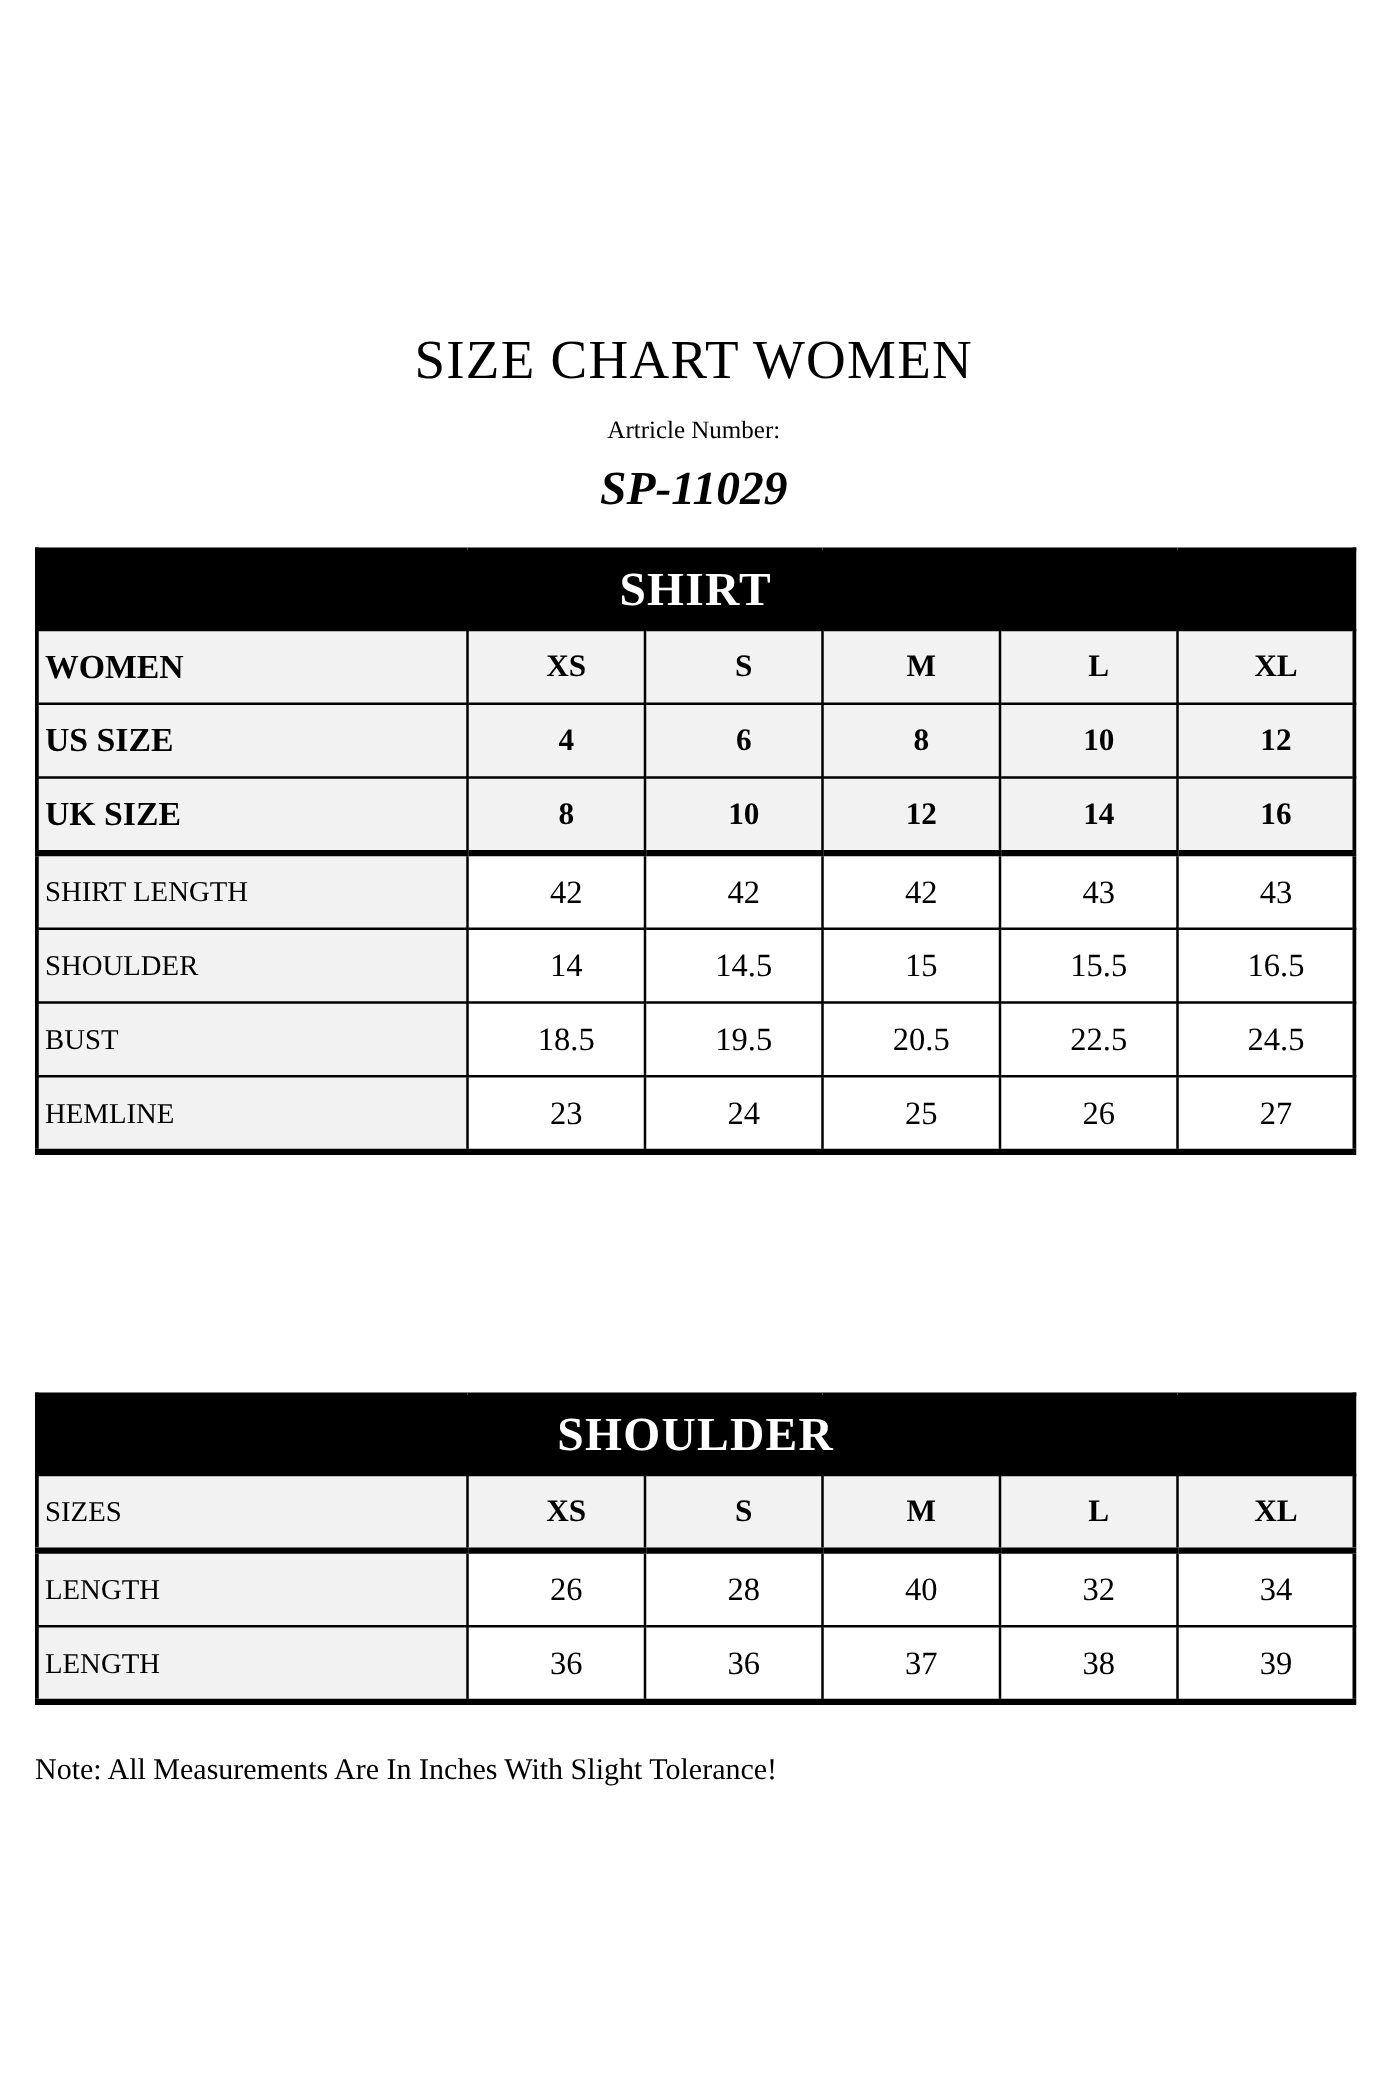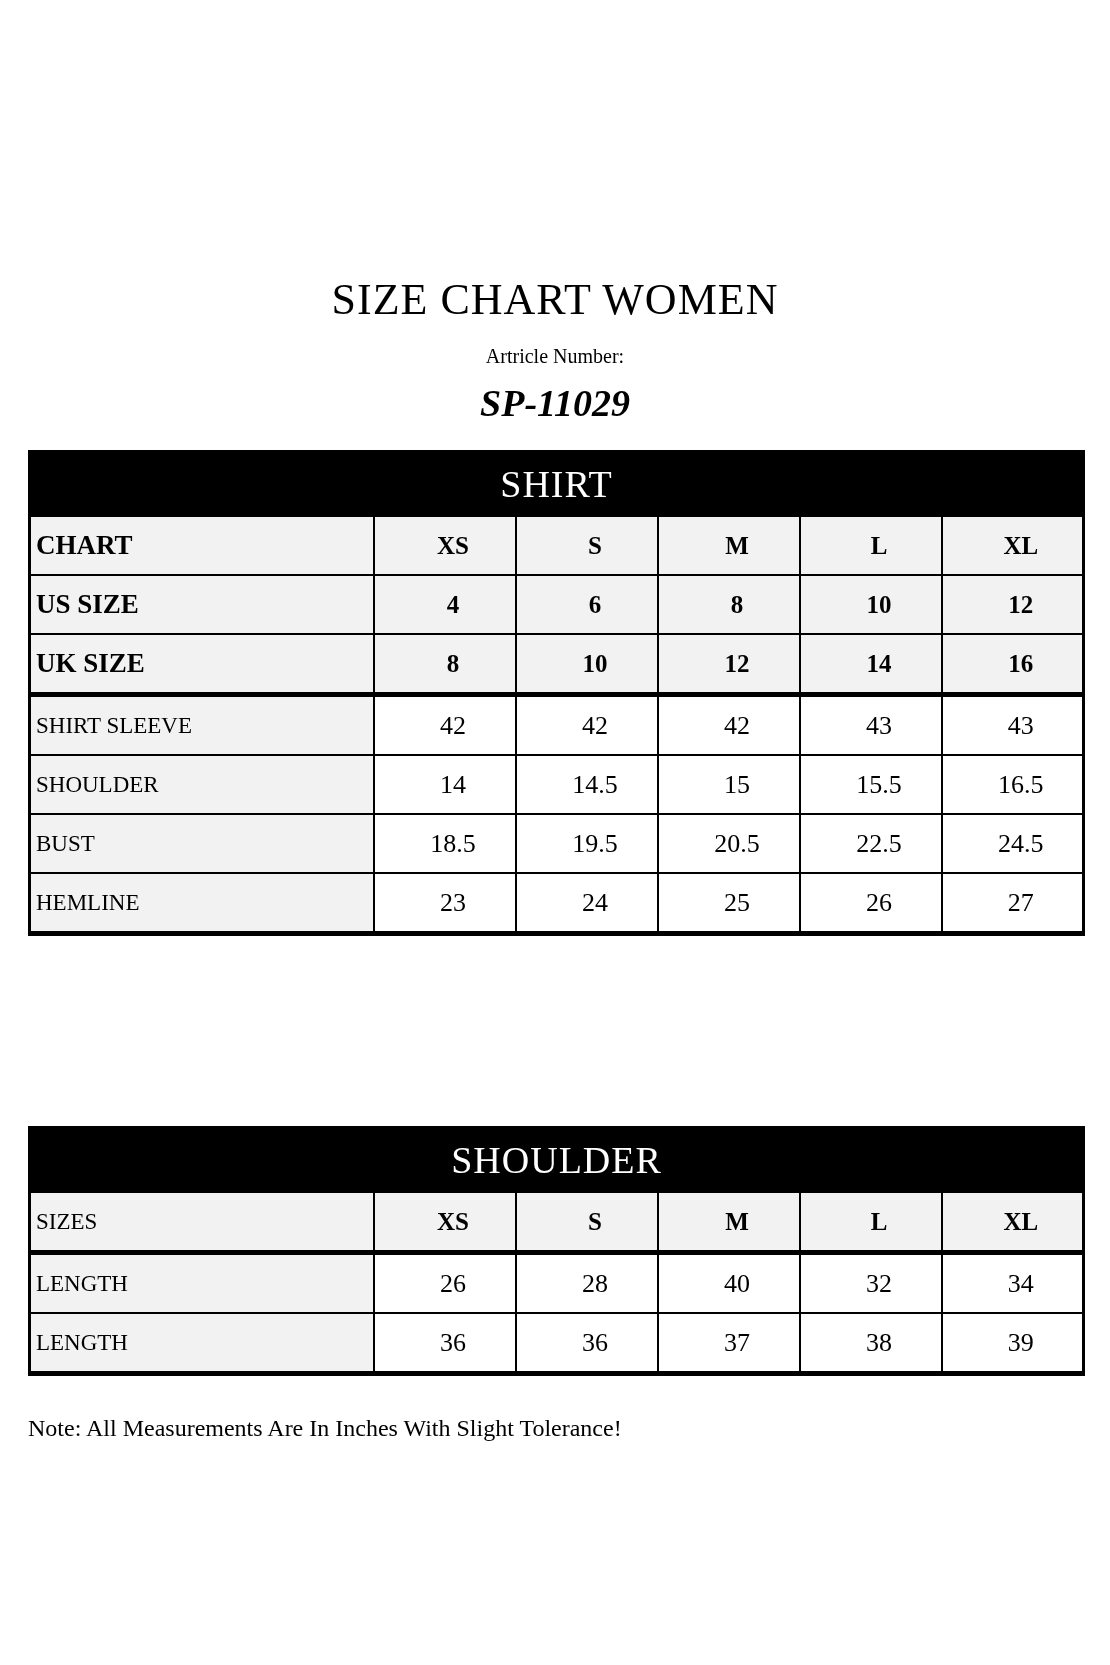--- a/index.html
+++ b/index.html
@@ -18,21 +18,21 @@
   }
   .doc-header {
     padding-top: 262px;
     width: 1110px;
     text-align: center;
   }
   .doc-title {
     font-size: 44px;
     font-weight: normal;
     letter-spacing: 1px;
-    margin: 16px;
+    margin: 4px;
     line-height: 1.0;
   }
   .article-label {
     font-size: 20px;
     margin-top: 24px;
     line-height: 1.0;
   }
   .article-number {
     font-size: 38px;
     font-weight: bold;
@@ -47,21 +47,21 @@
     margin-left: 28px;
     border: 3px solid #000000;
     border-bottom-width: 5px;
   }
   table.size-table.shirt { margin-top: 28px; }
   table.size-table.trouser { margin-top: 190px; }
   th.table-title {
     background: #000000;
     color: #ffffff;
     font-size: 38px;
-    font-weight: normal;
+    font-weight: bold;
     letter-spacing: 1px;
     height: 60px;
     text-align: center;
     vertical-align: middle;
     border: 0;
   }
   td {
     border: 2px solid #000000;
     height: 55px;
     vertical-align: middle;
@@ -115,21 +115,21 @@
         <col style="width:142px">
         <col style="width:142px">
     </colgroup>
     <thead>
       <tr>
         <th class="table-title" colspan="6">SHIRT</th>
       </tr>
     </thead>
     <tbody>
         <tr class="shaded">
-          <td class="label-cell label-bold">CHART</td>
+          <td class="label-cell label-bold">WOMEN</td>
           <td class="value-cell value-bold">XS</td>
           <td class="value-cell value-bold">S</td>
           <td class="value-cell value-bold">M</td>
           <td class="value-cell value-bold">L</td>
           <td class="value-cell value-bold">XL</td>
         </tr>
         <tr class="shaded">
           <td class="label-cell label-bold">US SIZE</td>
           <td class="value-cell value-bold">4</td>
           <td class="value-cell value-bold">6</td>
@@ -139,21 +139,21 @@
         </tr>
         <tr class="shaded">
           <td class="label-cell label-bold">UK SIZE</td>
           <td class="value-cell value-bold">8</td>
           <td class="value-cell value-bold">10</td>
           <td class="value-cell value-bold">12</td>
           <td class="value-cell value-bold">14</td>
           <td class="value-cell value-bold">16</td>
         </tr>
         <tr class="thick-top">
-          <td class="label-cell">SHIRT SLEEVE</td>
+          <td class="label-cell">SHIRT LENGTH</td>
           <td class="value-cell">42</td>
           <td class="value-cell">42</td>
           <td class="value-cell">42</td>
           <td class="value-cell">43</td>
           <td class="value-cell">43</td>
         </tr>
         <tr>
           <td class="label-cell">SHOULDER</td>
           <td class="value-cell">14</td>
           <td class="value-cell">14.5</td>

